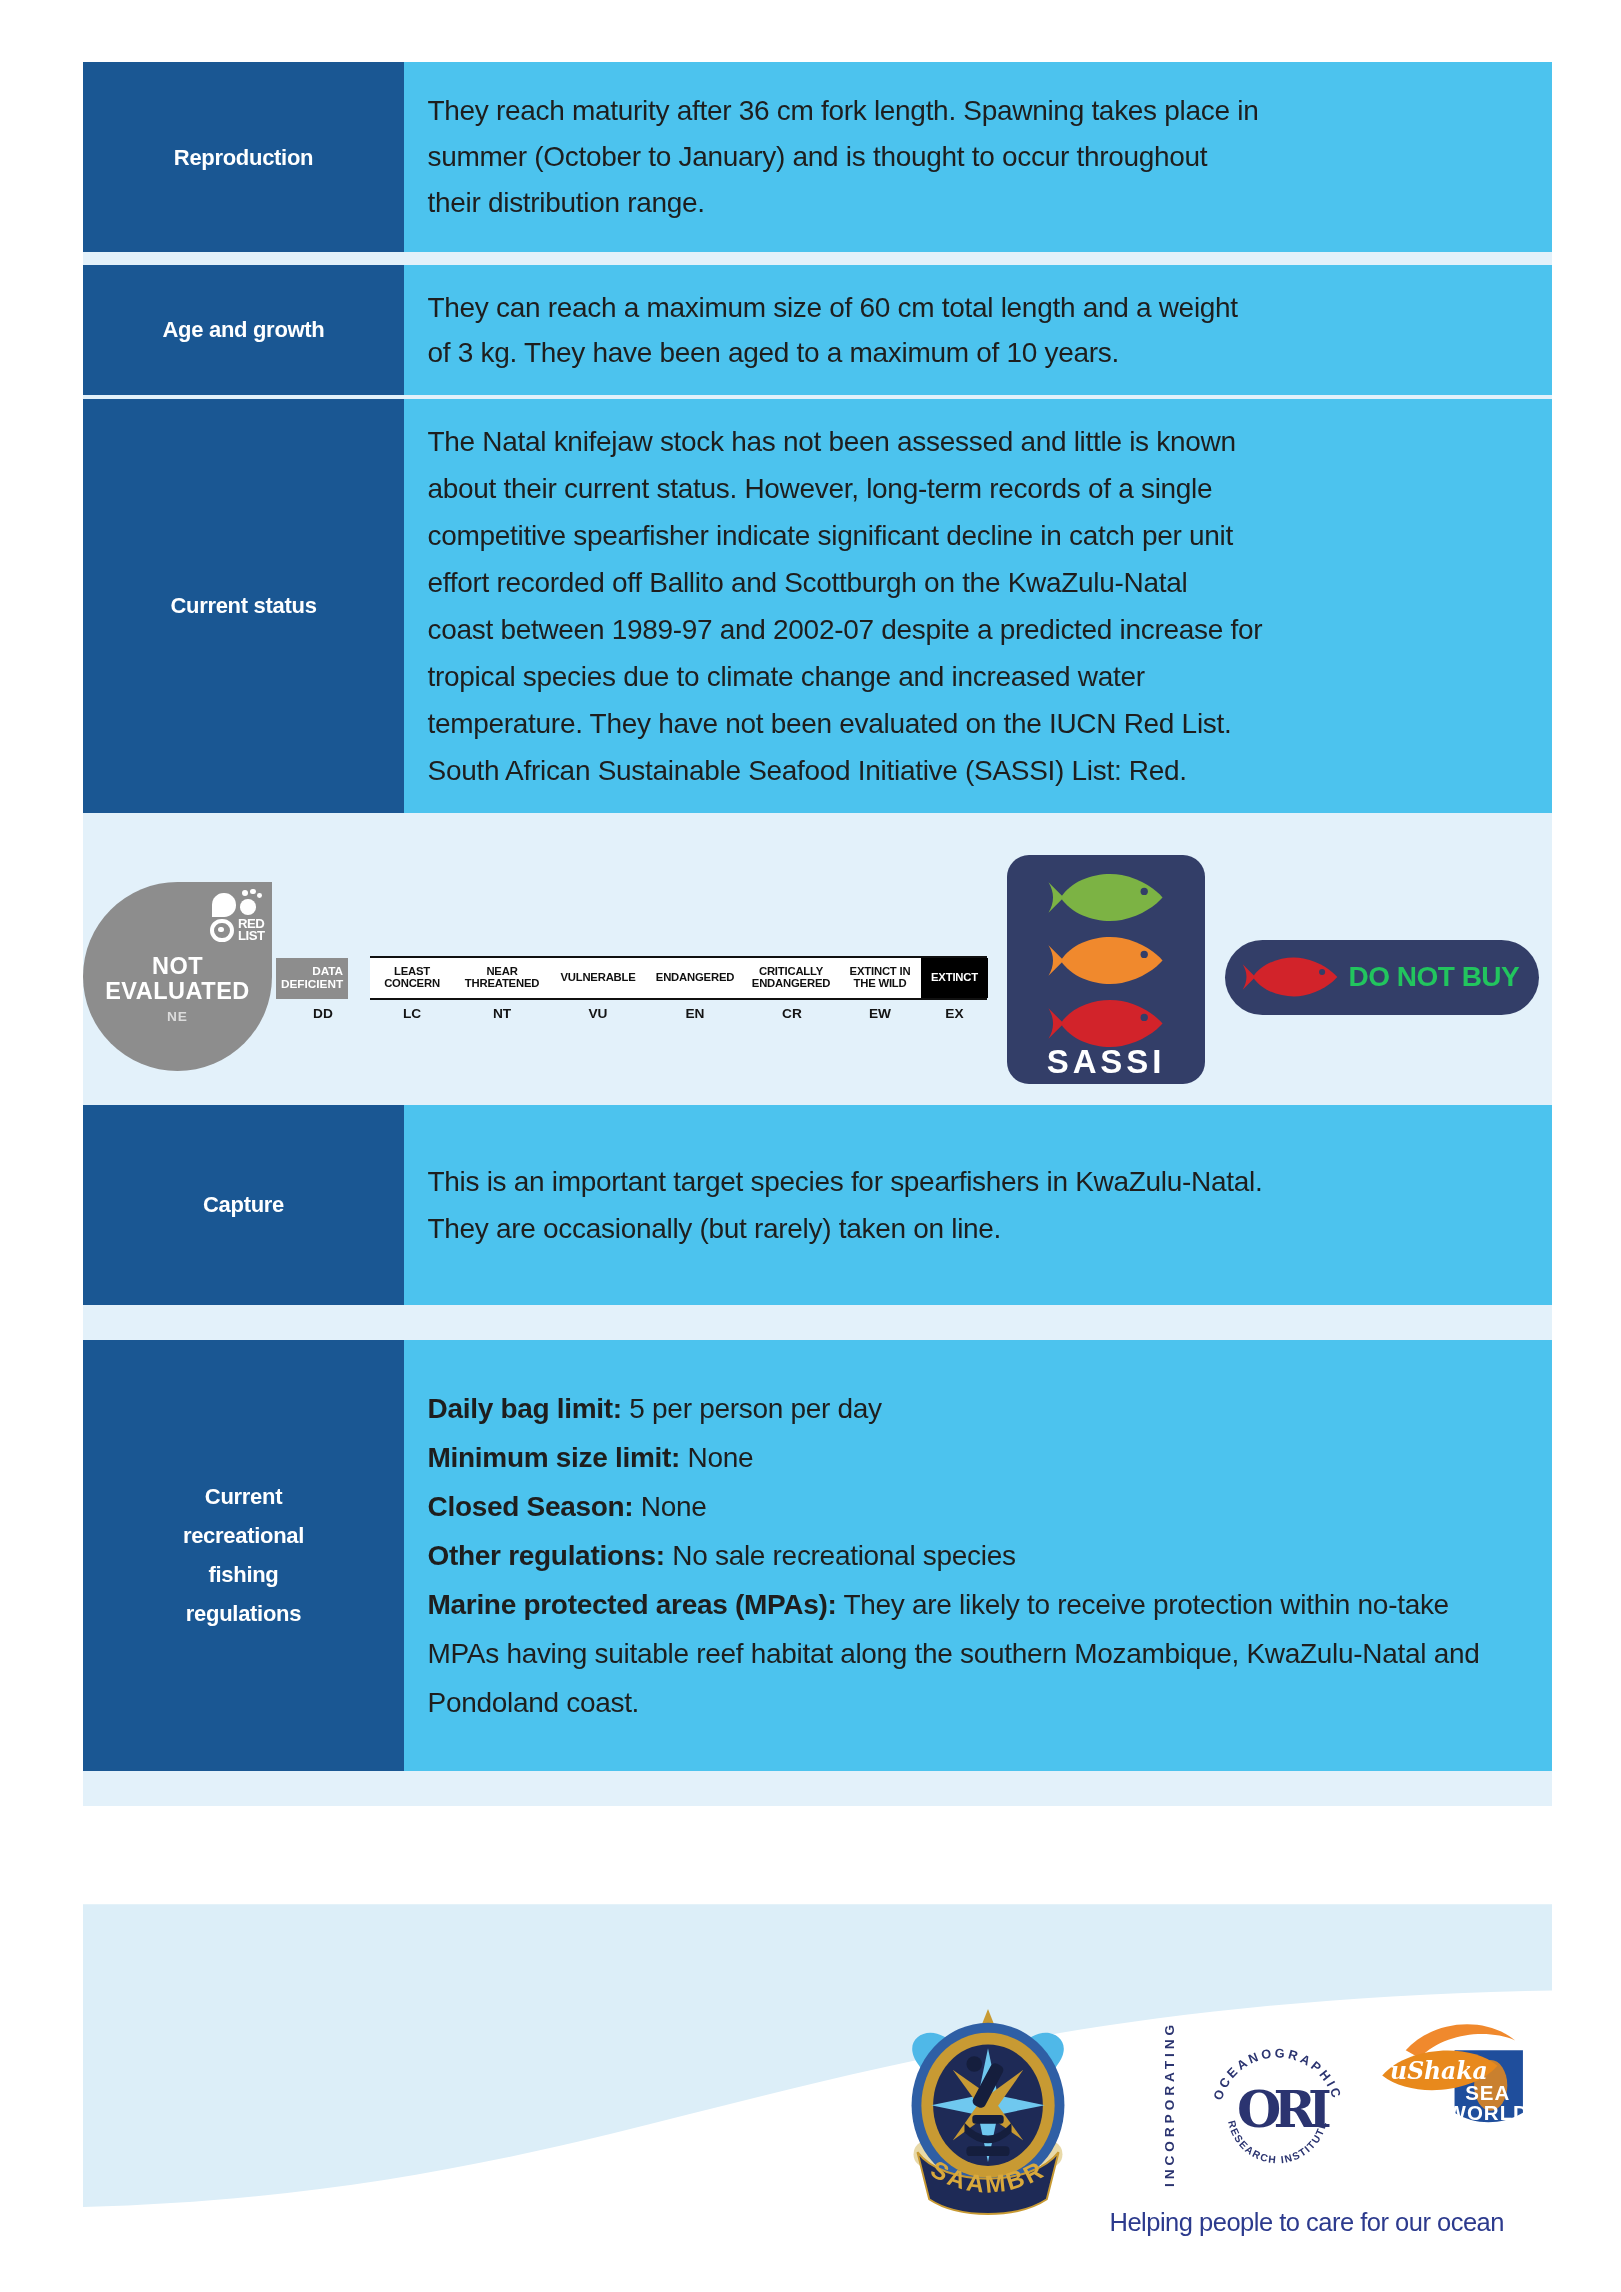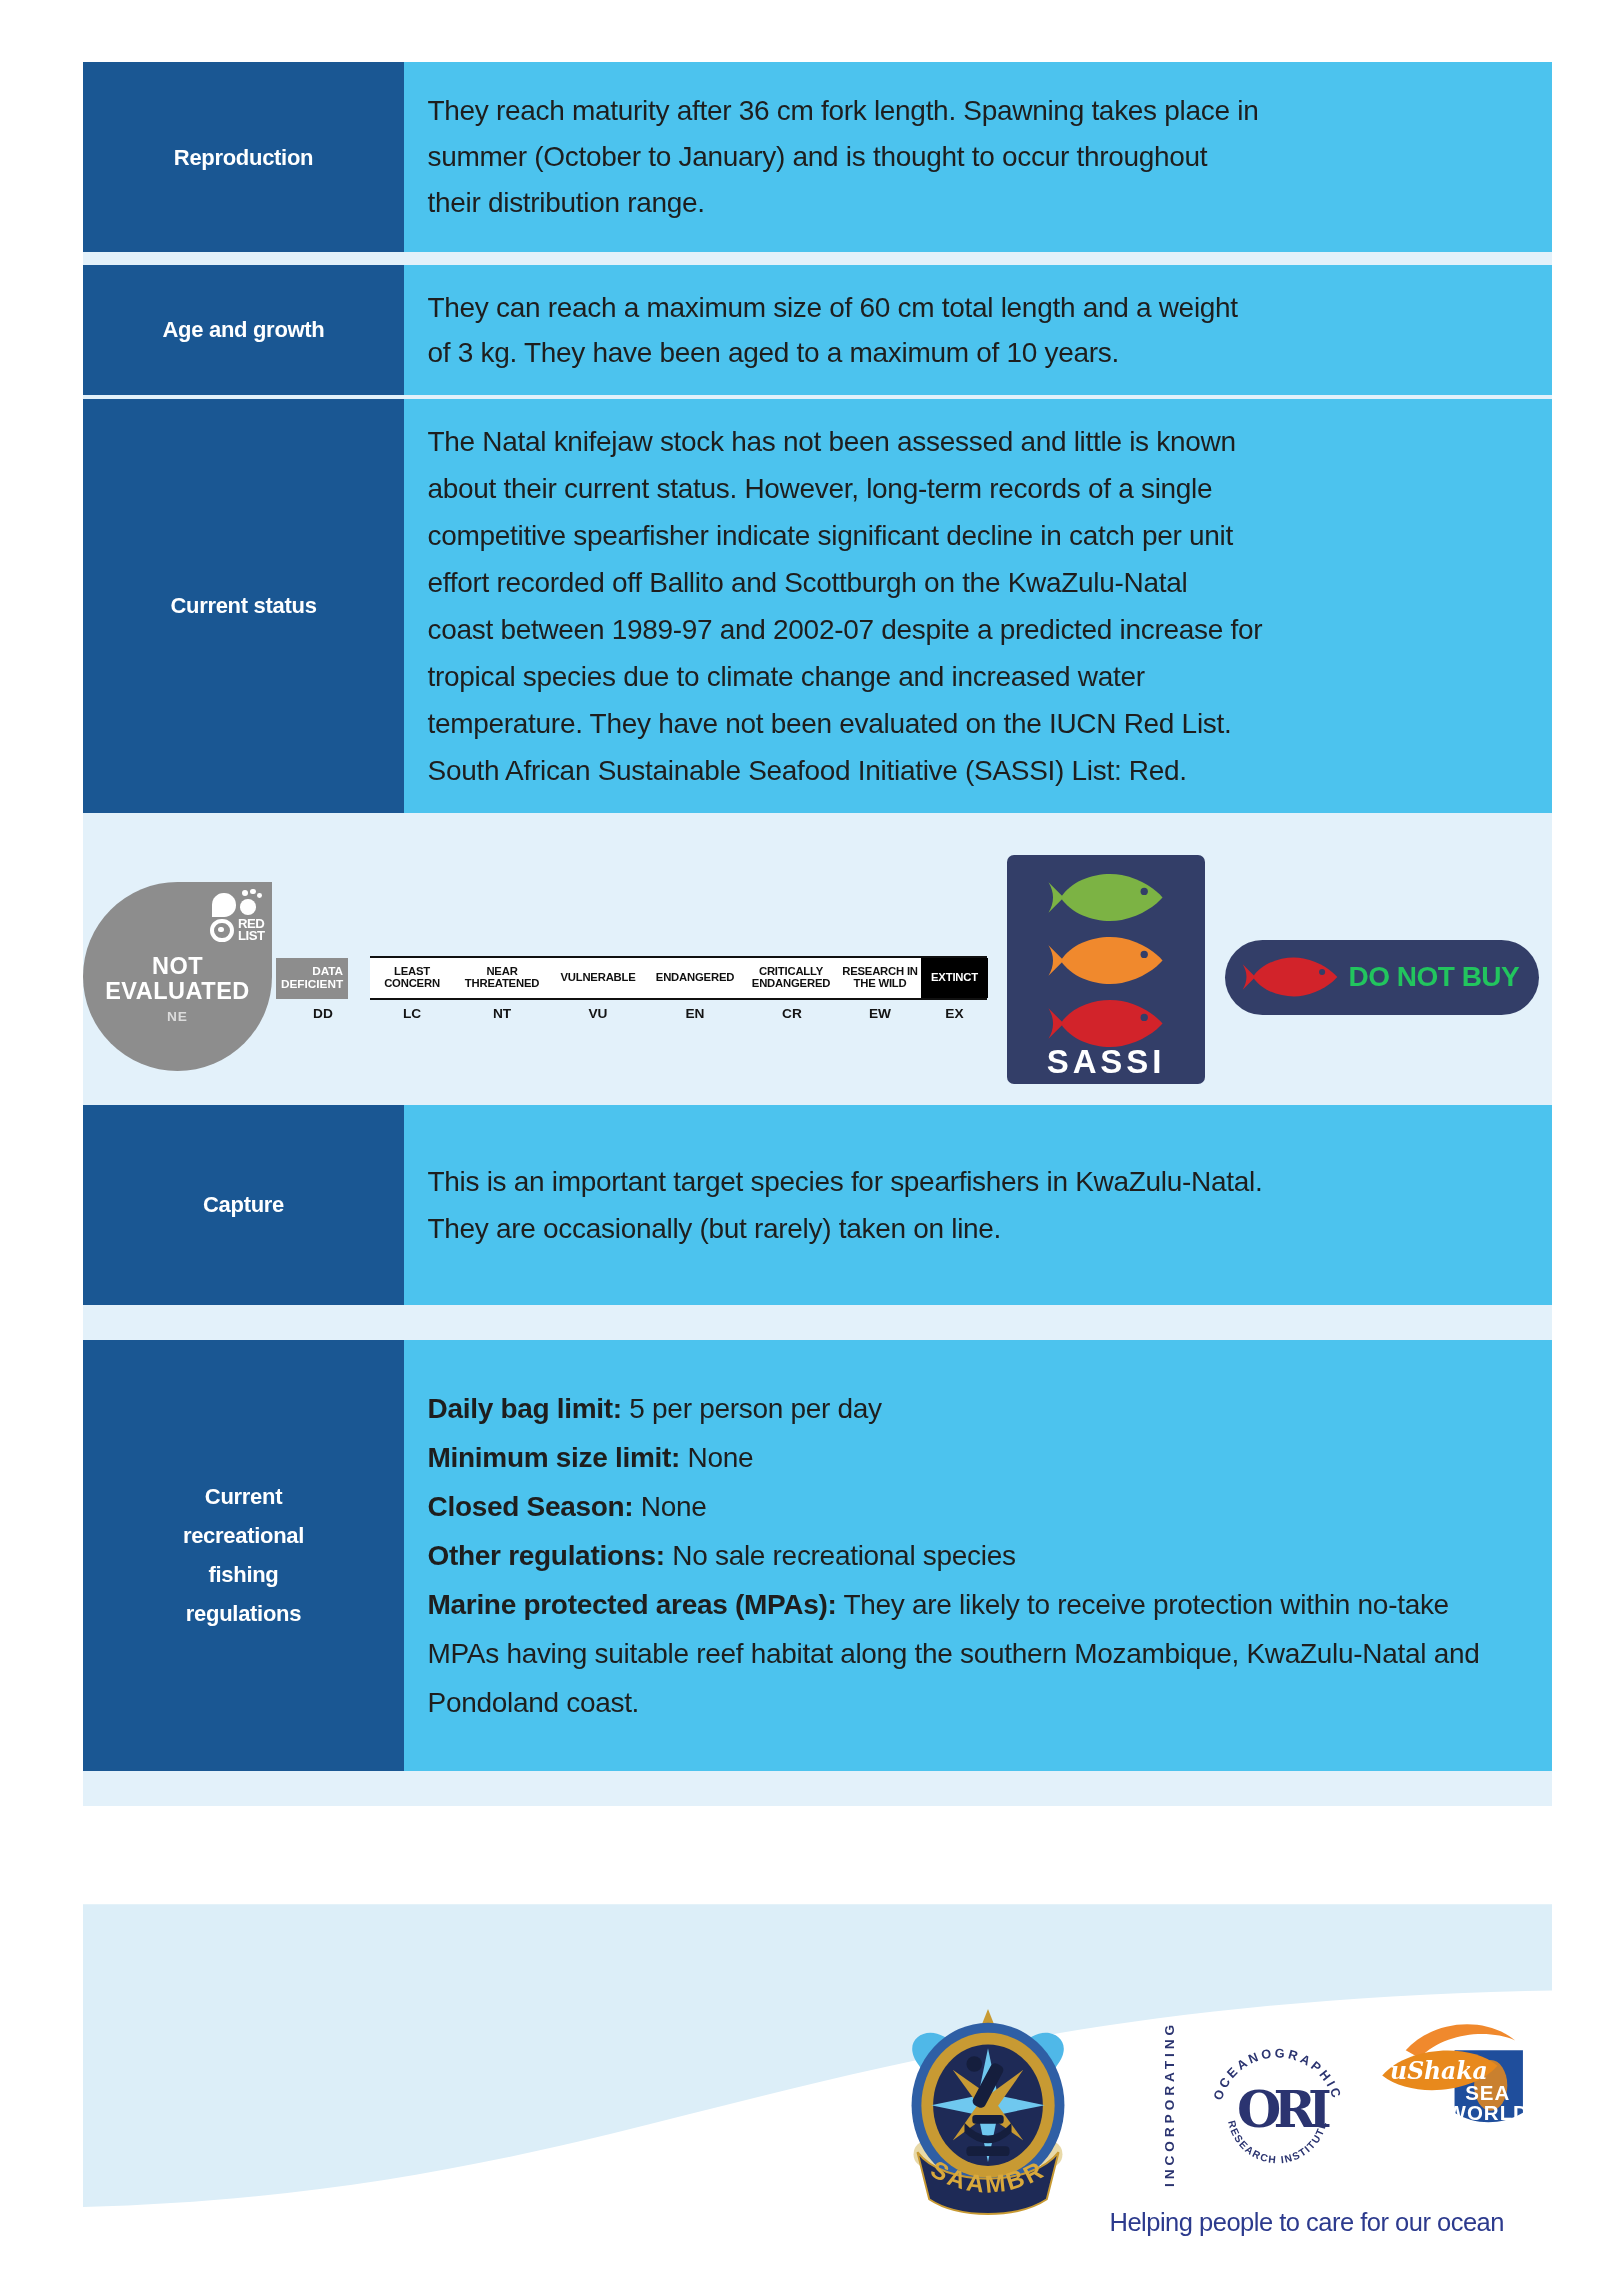--- a/index.html
+++ b/index.html
@@ -47,21 +47,21 @@
             align-items:center; justify-content:center; text-align:right; padding:0 9.8px; }
   .scale { position:absolute; left:287px; top:143px; width:617px; height:44px; background:#ffffff;
            border-top:2.9px solid #101010; border-bottom:2.9px solid #101010; }
   .cat { position:absolute; top:0; height:100%; display:flex; align-items:center; justify-content:center;
          text-align:center; font-size:11.3px; font-weight:700; line-height:11.8px; color:#101010; letter-spacing:-0.2px; }
   .cat-ext { background:#000; color:#fff; }
   .abbrevs { position:absolute; left:193px; top:193px; height:19.6px; }
   .abbr { position:absolute; top:0; text-align:center; font-size:13.7px; font-weight:700; color:#141414; }
 
   .sassi { position:absolute; left:924px; top:42px; width:198px; height:229px; background:#333E68;
-           border-radius:7px; }
+           border-radius:22px; }
   .sassi-fish { position:absolute; left:36px; }
   .sassi-text { position:absolute; left:0; right:0; top:188px; text-align:center; color:#fff;
                 font-size:33px; font-weight:700; letter-spacing:3.9px; }
   .pill { position:absolute; left:1142px; top:127px; width:314px; height:75px; background:#333E68;
           border-radius:38px; display:flex; align-items:center; }
   .pill-fish { margin-left:15.7px; }
   .pill-text { color:#22c55e; font-size:28px; font-weight:700; letter-spacing:-0.5px; margin-left:9.8px; }
 
   
   .wave { position:absolute; left:83px; top:1904px; width:1469px; height:309px; }
@@ -132,21 +132,21 @@
       </div>
 
       <div class="dd-box">DATA DEFICIENT</div>
 
       <div class="scale">
         <div class="cat" style="left:0;width:84px">LEAST CONCERN</div>
         <div class="cat" style="left:84px;width:96px">NEAR THREATENED</div>
         <div class="cat" style="left:180px;width:96px">VULNERABLE</div>
         <div class="cat" style="left:276px;width:98px">ENDANGERED</div>
         <div class="cat" style="left:374px;width:94px">CRITICALLY ENDANGERED</div>
-        <div class="cat" style="left:469px;width:82px">RESEARCH IN THE WILD</div>
+        <div class="cat" style="left:469px;width:82px">EXTINCT IN THE WILD</div>
         <div class="cat cat-ext" style="left:551px;width:67px">EXTINCT</div>
       </div>
 
       <div class="abbrevs">
         <span class="abbr" style="left:0;width:94px">DD</span>
         <span class="abbr" style="left:94px;width:84px">LC</span>
         <span class="abbr" style="left:178px;width:96px">NT</span>
         <span class="abbr" style="left:274px;width:96px">VU</span>
         <span class="abbr" style="left:370px;width:98px">EN</span>
         <span class="abbr" style="left:469px;width:94px">CR</span>

